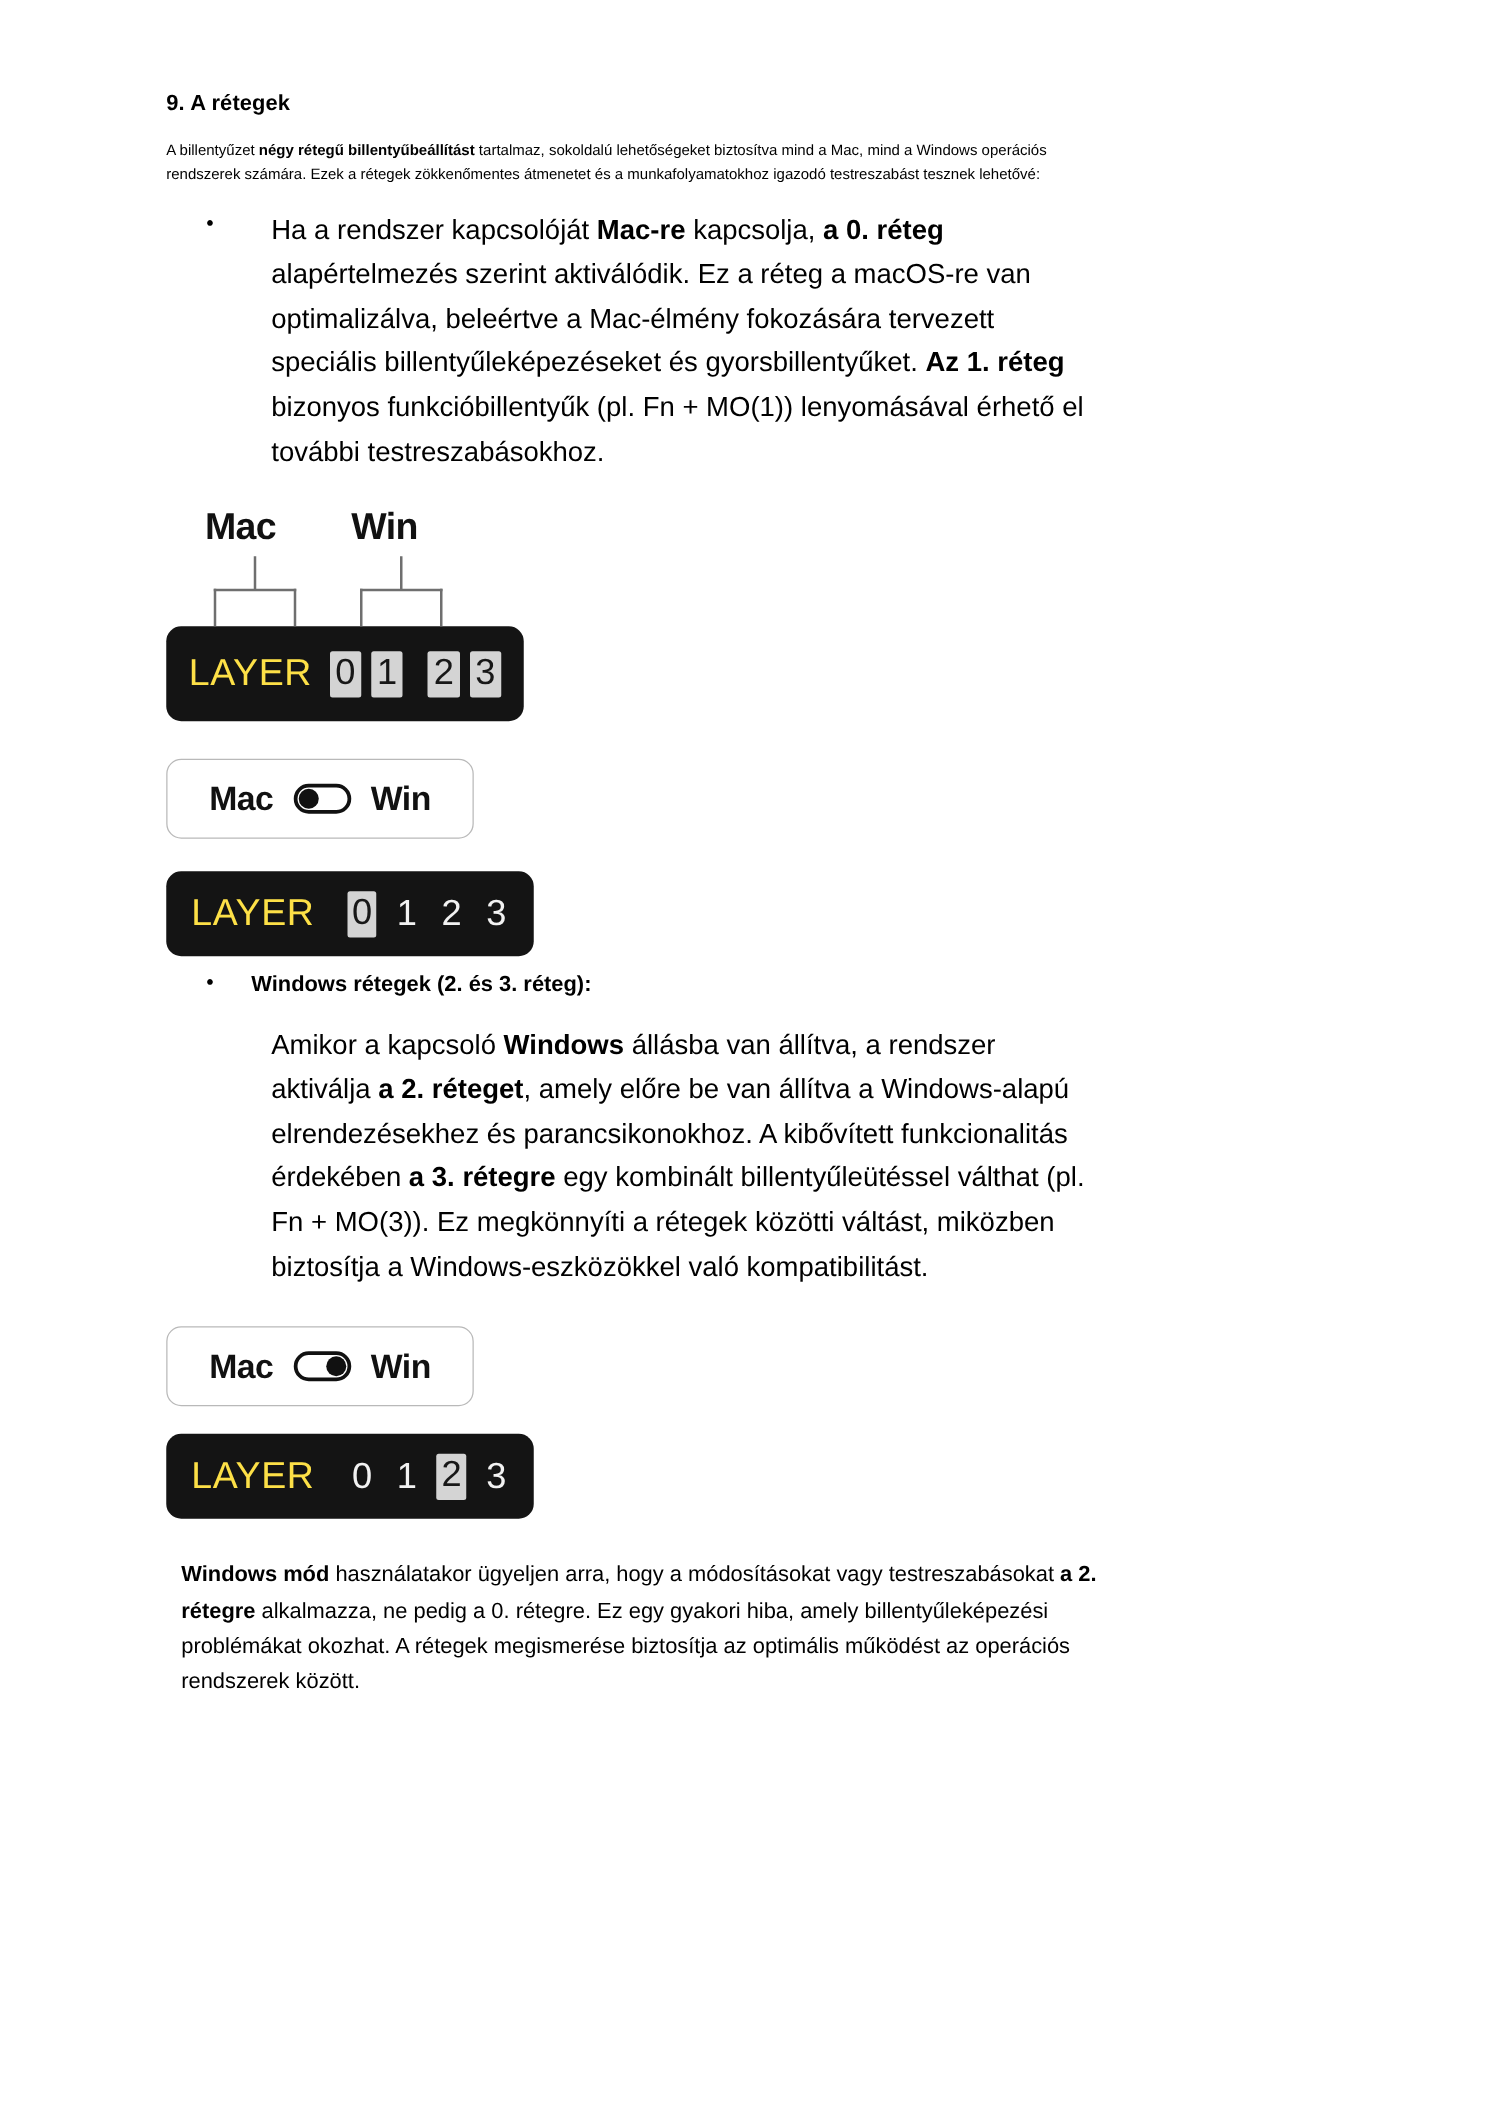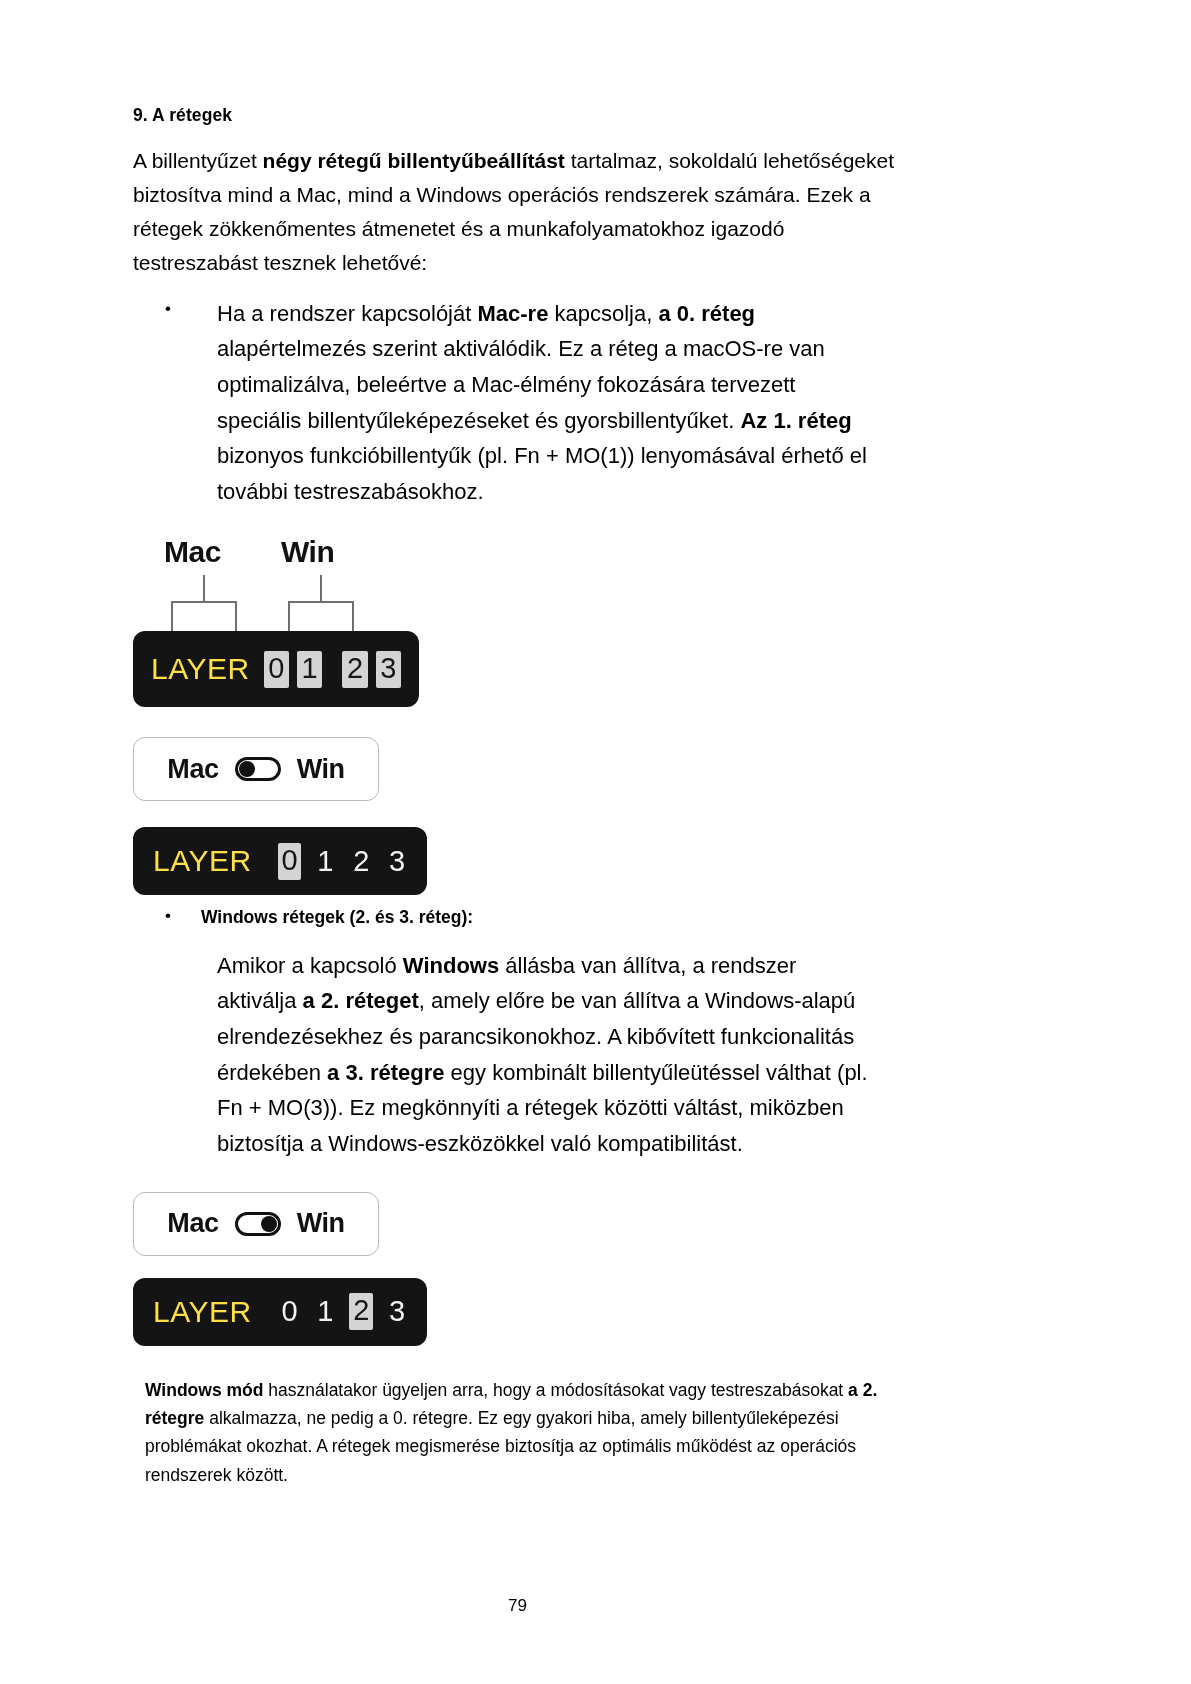--- a/index.html
+++ b/index.html
@@ -13,31 +13,31 @@
     font-family: "Liberation Sans", sans-serif;
     color: #000000;
     position: relative;
     overflow: hidden;
   }
   .page {
     position: relative;
     width: 1035px;
     height: 1684px;
     box-sizing: border-box;
-    padding: 104px 140px 0 133px;
+    padding: 71px 140px 0 133px;
   }
   .section-heading {
     font-size: 17.5px;
     font-weight: bold;
     line-height: 1.35;
     margin: 0 0 16px 0;
     letter-spacing: 0.1px;
   }
   p.body-text {
-    font-size: 21px;
+    font-size: 12px;
     line-height: 1.62;
     margin: 0 0 14px 0;
     text-align: left;
   }
   b, strong { font-weight: bold; }
 
   ul.bullets {
     list-style: none;
     margin: 0;
     padding: 0;
@@ -306,15 +306,14 @@
       <span class="digit">1</span>
       <span class="digit chip">2</span>
       <span class="digit">3</span>
     </div>
   </div>
 
   <div class="note-block">
     <p class="note-body"><b>Windows mód</b><span> használatakor ügyeljen arra, hogy a módosításokat vagy testreszabásokat </span><b>a 2. rétegre</b><span> alkalmazza, ne pedig a 0. rétegre. Ez egy gyakori hiba, amely billentyűleképezési problémákat okozhat. A rétegek megismerése biztosítja az optimális működést az operációs rendszerek között.</span></p>
   </div>
 
-  <div class="page-number">79</div>
 
 </div>
 
 </body></html>

